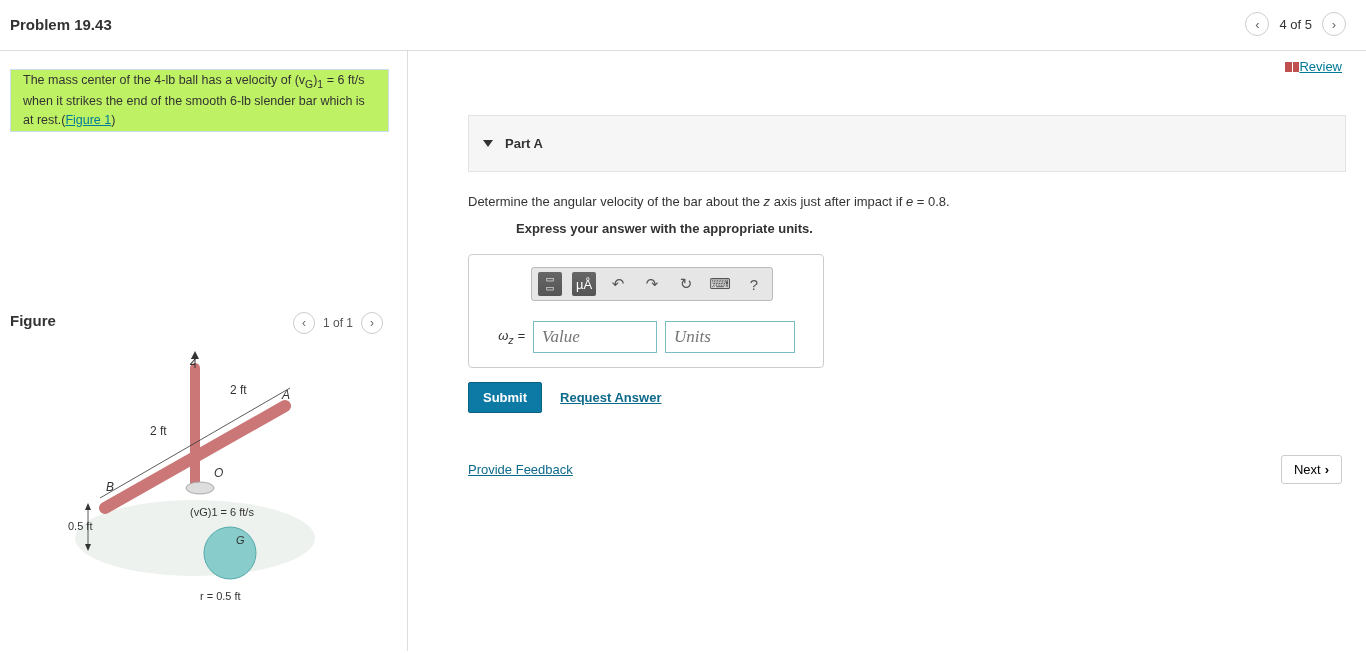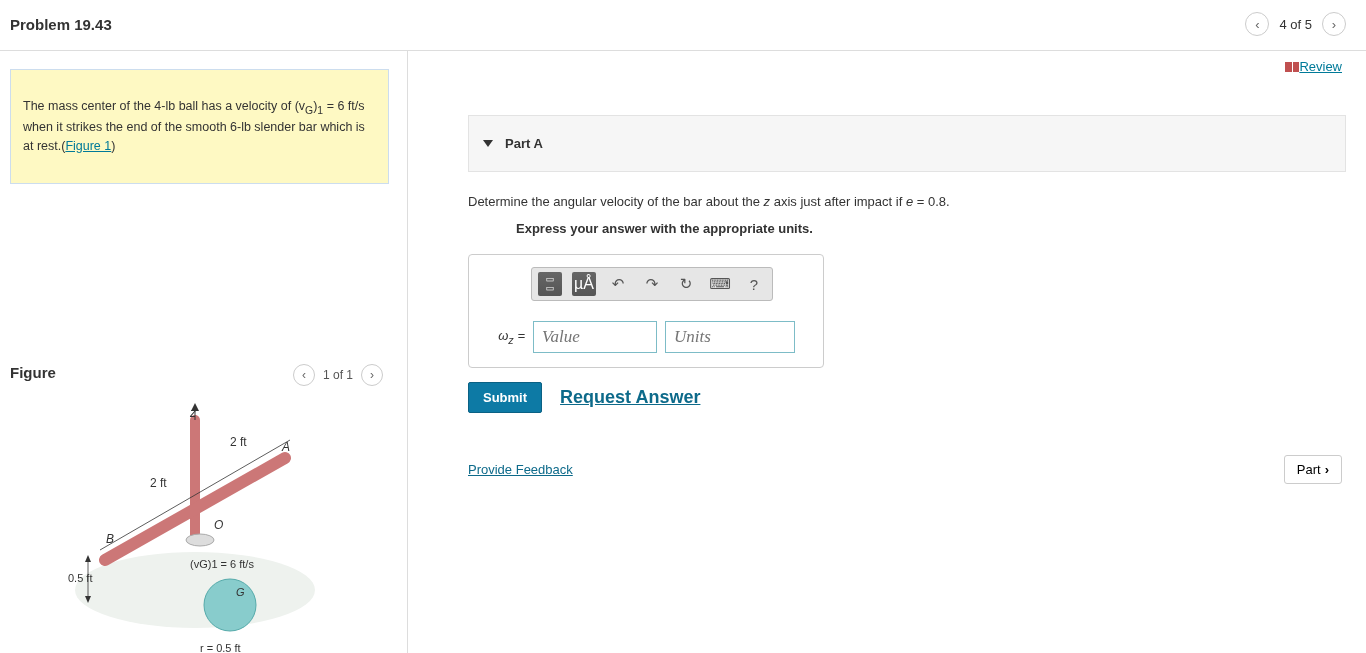--- a/index.html
+++ b/index.html
@@ -12,52 +12,52 @@
   .circ-btn { width: 24px; height: 24px; border: 1px solid #ccc; border-radius: 50%; display: flex; align-items: center; justify-content: center; background: #fff; cursor: pointer; color: #666; font-size: 13px; }
 
   .main { display: flex; position: relative; }
   .left { width: 408px; padding: 18px 18px 0 10px; border-right: 1px solid #ddd; min-height: 600px; }
   .right { flex: 1; padding: 10px 20px 0 60px; position: relative; }
 
   .review { position: absolute; right: 24px; top: 8px; color: #007a99; font-size: 13px; text-decoration: underline; display: flex; align-items: center; }
   .review-icon { width: 14px; height: 10px; background: #c05050; display: inline-block; position: relative; }
   .review-icon::after { content: ""; position: absolute; left: 7px; top: 0; width: 1px; height: 10px; background: #fff; }
 
-  .problem-statement { background: #fef9c3; border: 1px solid #cde; padding: 27px 12px; font-size: 12.5px; line-height: 1.5; color: #333; margin-bottom: 180px; }
+  .problem-statement { background: #bef264; border: 1px solid #cde; padding: 1px 12px; font-size: 12.5px; line-height: 1.5; color: #333; margin-bottom: 180px; }
   .problem-statement .fig-link { color: #007a99; text-decoration: underline; cursor: pointer; }
 
   .fig-header { display: flex; align-items: flex-start; justify-content: space-between; padding-right: 6px; margin-bottom: 14px; }
   .fig-title { font-weight: bold; font-size: 15px; }
   .fig-nav { display: flex; align-items: center; gap: 8px; font-size: 12px; color: #555; }
   .fig-nav .circ-btn { width: 22px; height: 22px; font-size: 12px; }
 
   .figure-img { width: 300px; height: 260px; margin-left: 40px; position: relative; }
 
   .part-header { background: #f6f6f6; border: 1px solid #e3e3e3; padding: 20px 14px; display: flex; align-items: center; gap: 12px; margin-top: 54px; }
   .tri { width: 0; height: 0; border-left: 5px solid transparent; border-right: 5px solid transparent; border-top: 7px solid #333; }
   .part-title { font-weight: bold; font-size: 13px; }
 
   .part-body { padding: 22px 0 0 0; }
   .instr1 { font-size: 13px; margin-bottom: 12px; }
   .instr2 { font-size: 13px; font-weight: bold; margin-bottom: 18px; padding-left: 48px; }
 
   .input-box { border: 1px solid #ccc; border-radius: 4px; padding: 12px 14px 14px 14px; width: 356px; background: #fff; }
   .toolbar { background: #e6e6e6; border: 1px solid #bbb; border-radius: 3px; padding: 4px 6px; display: inline-flex; gap: 10px; align-items: center; margin-bottom: 20px; margin-left: 48px; }
-  .tb-btn { width: 24px; height: 24px; display: flex; align-items: center; justify-content: center; background: linear-gradient(#666,#555); color: #fff; border-radius: 2px; font-size: 16px; cursor: pointer; }
+  .tb-btn { width: 24px; height: 24px; display: flex; align-items: center; justify-content: center; background: linear-gradient(#666,#555); color: #fff; border-radius: 2px; font-size: 13px; cursor: pointer; }
   .tb-btn.light { background: transparent; color: #555; font-size: 15px; }
 
   .value-row { display: flex; align-items: center; gap: 8px; }
   .label-w { font-style: italic; font-size: 13px; color: #333; width: 42px; text-align: right; }
   .val-input, .unit-input { border: 1px solid #7dbcc7; height: 32px; padding: 0 8px; font-size: 17px; font-style: italic; color: #888; font-family: Georgia, serif; }
   .val-input { width: 124px; }
   .unit-input { width: 130px; }
 
   .actions { margin-top: 14px; display: flex; align-items: center; gap: 18px; }
   .submit-btn { background: #0d7aa5; color: #fff; border: 1px solid #0a6184; padding: 7px 14px; font-size: 13px; font-weight: bold; cursor: pointer; border-radius: 2px; }
-  .req-link { color: #0d6a8a; font-size: 18px; text-decoration: underline; font-weight: bold; cursor: pointer; }
+  .req-link { color: #0d6a8a; font-size: 13px; text-decoration: underline; font-weight: bold; cursor: pointer; }
 
   .footer-row { display: flex; justify-content: space-between; align-items: center; margin-top: 42px; padding-right: 4px; }
   .feedback { color: #0d6a8a; text-decoration: underline; font-size: 13px; cursor: pointer; }
   .next-btn { background: #fff; border: 1px solid #ccc; padding: 6px 12px; font-size: 13px; cursor: pointer; border-radius: 3px; display: flex; align-items: center; gap: 4px; }
 </style>
 </head>
 <body>
 
 <div class="wrap">
 
@@ -160,21 +160,21 @@
         </div>
 
         <div class="actions">
           <button class="submit-btn">Submit</button>
           <a class="req-link">Request Answer</a>
         </div>
 
         <div class="footer-row">
           <a class="feedback">Provide Feedback</a>
           <button class="next-btn">
-            <span>Part</span>
+            <span>Next</span>
             <span style="font-weight:bold;">›</span>
           </button>
         </div>
 
       </div>
 
     </div>
 
   </div>
 

